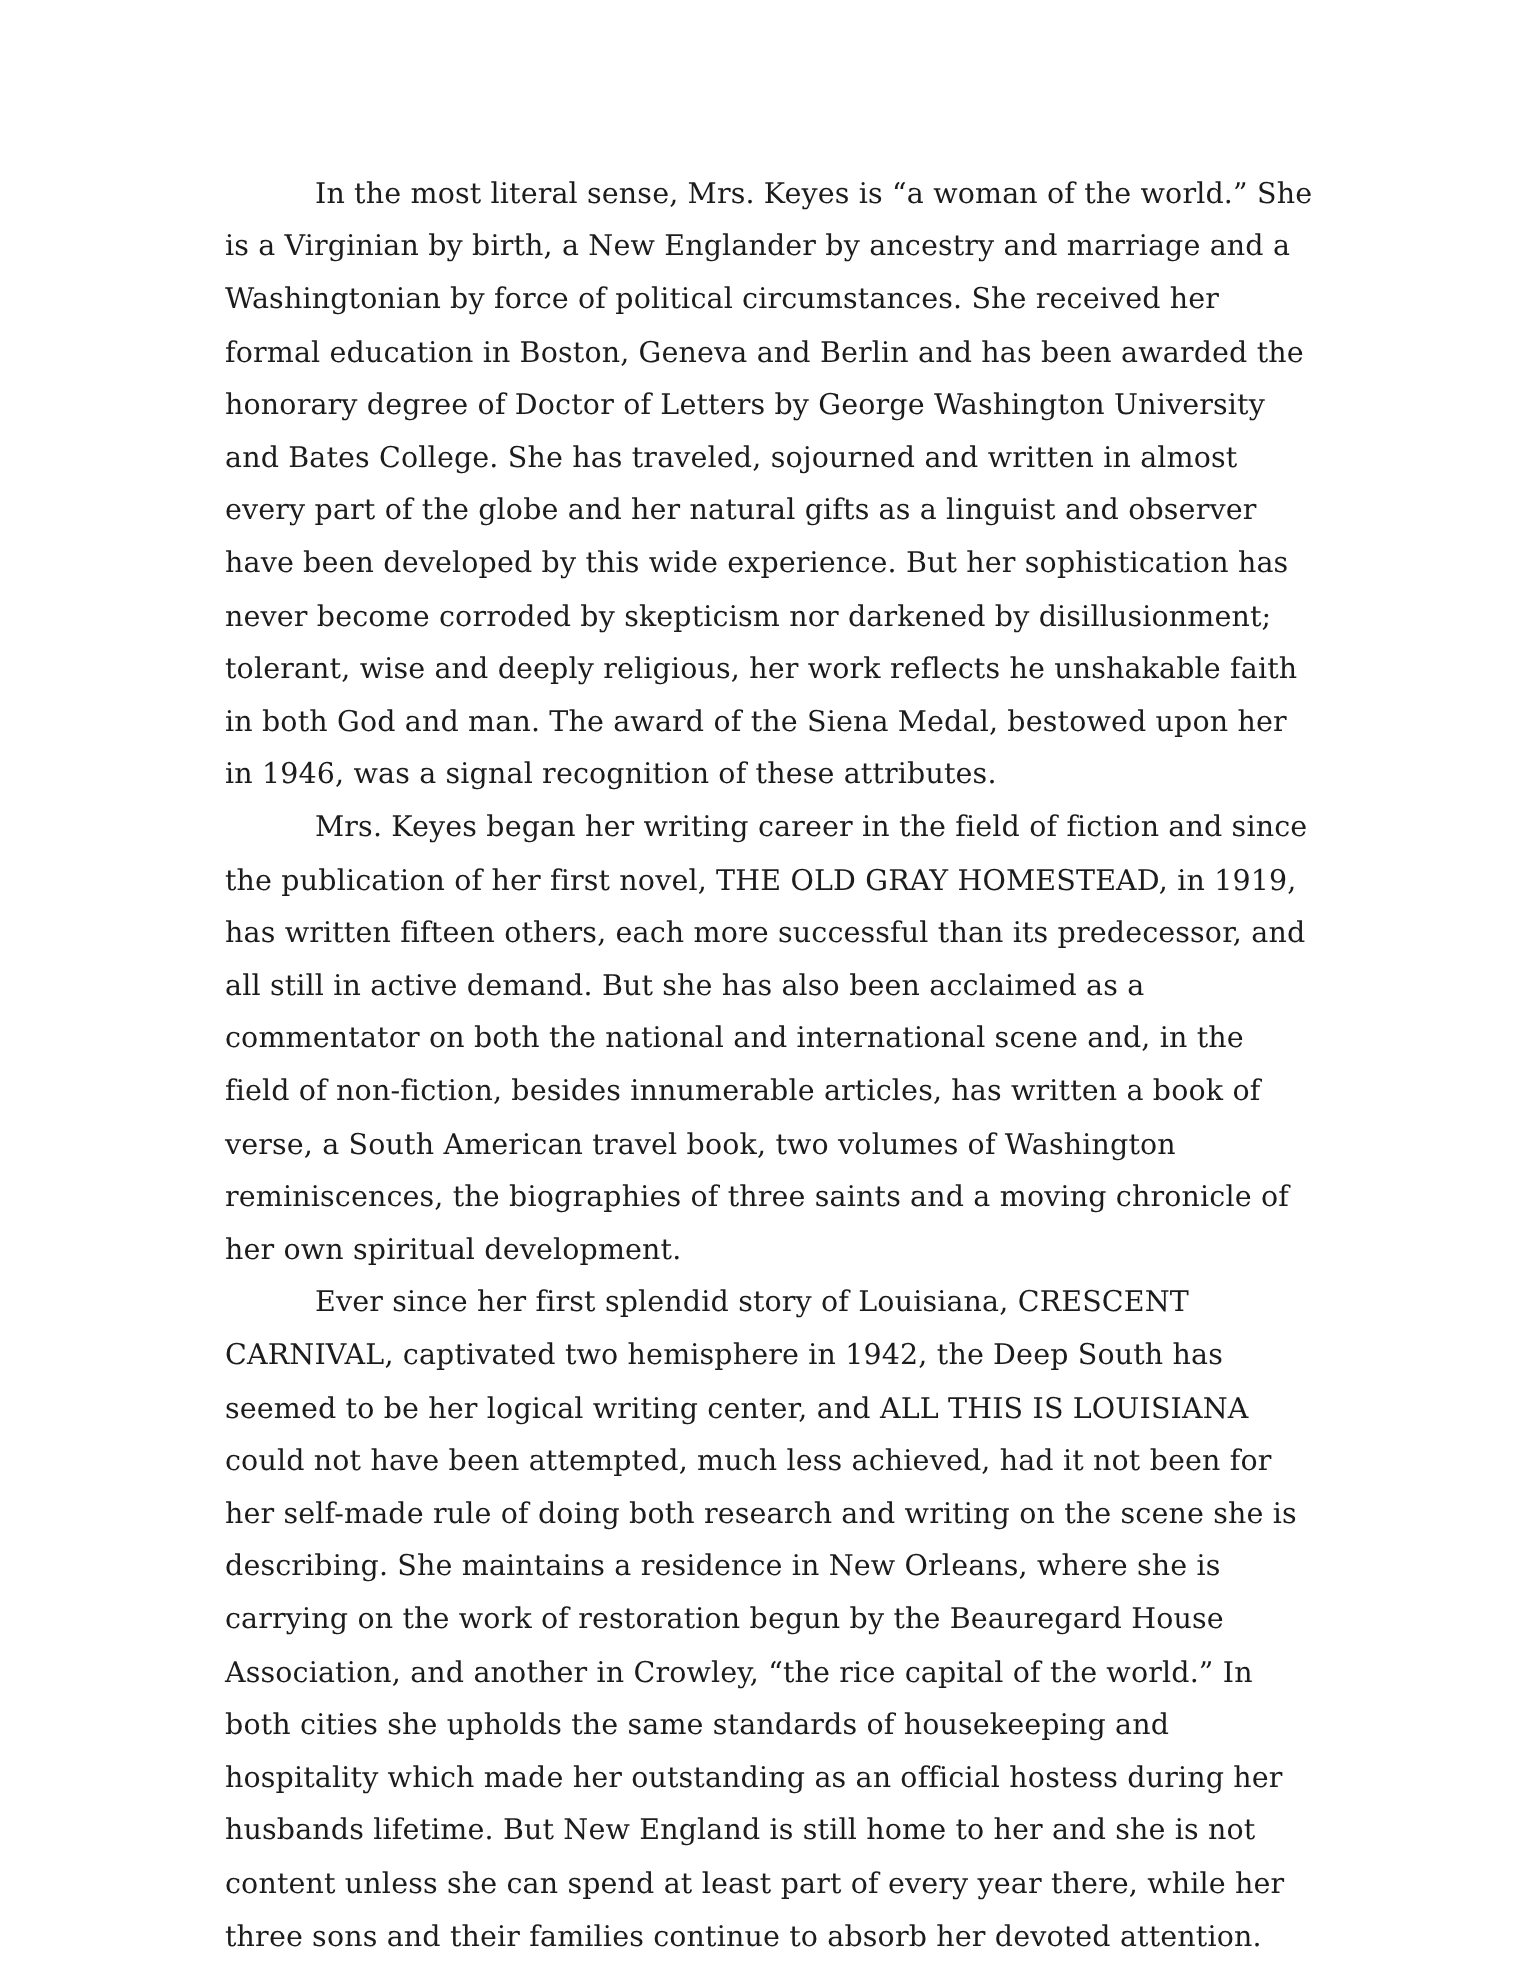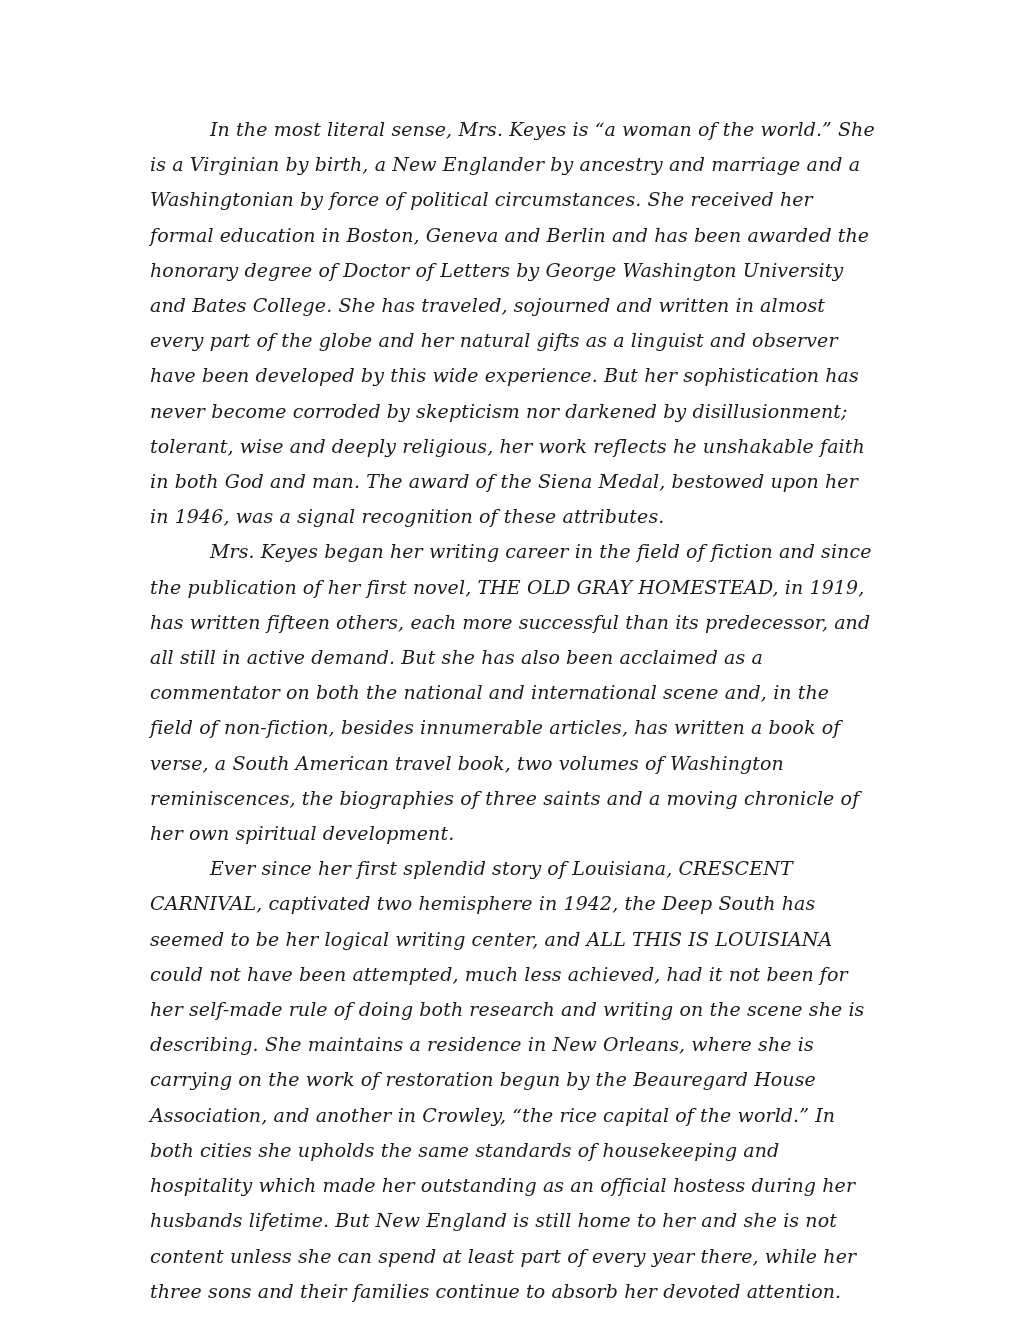--- a/index.html
+++ b/index.html
@@ -7,21 +7,20 @@
     padding: 0;
     background: #ffffff;
   }
   .page {
     position: relative;
     width: 892px;
     height: 1320px;
     background: #ffffff;
     overflow: hidden;
     font-family: "DejaVu Serif", "Liberation Serif", serif;
-    font-style: italic;
   }
   .text-block {
     position: absolute;
     top: 112px;
     left: 150px;
     width: 726px;
     color: #1c1c1c;
   }
   .text-block p {
     margin: 0;

